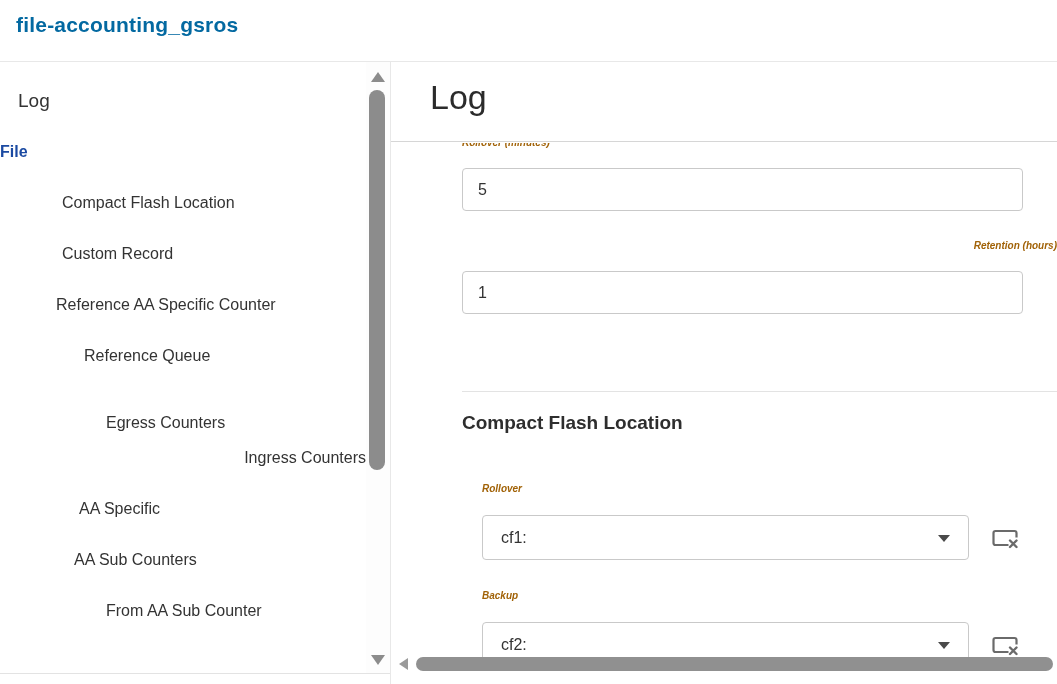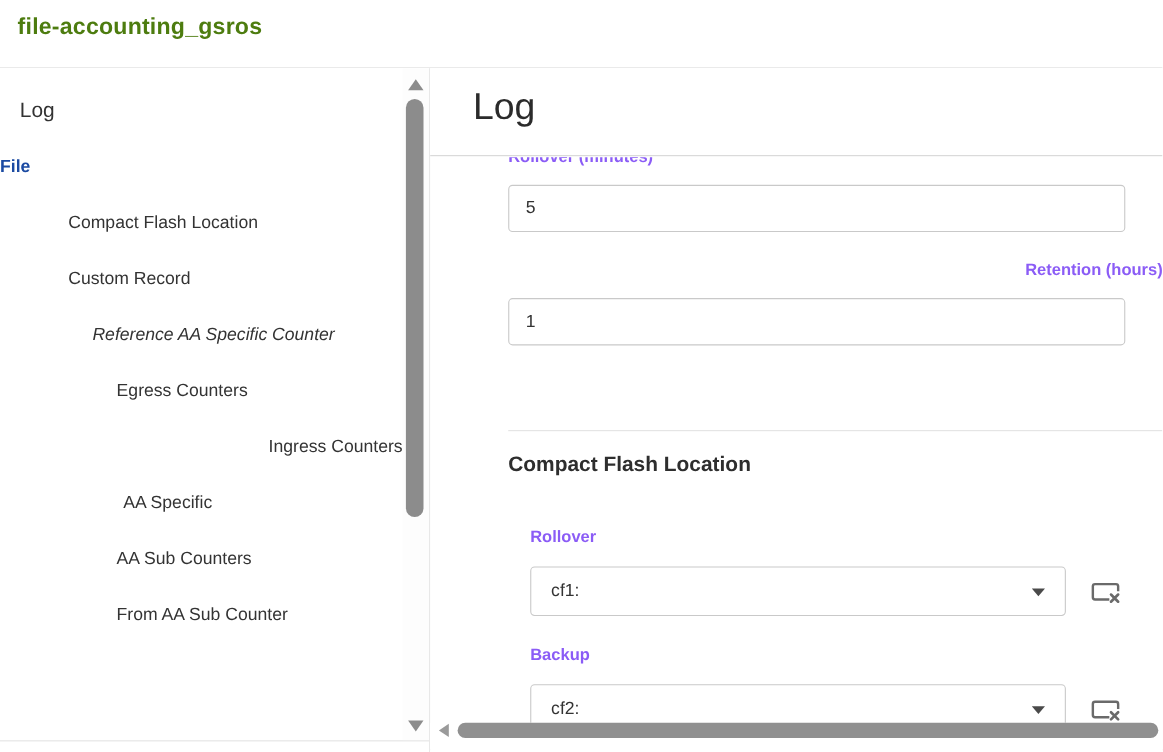--- a/index.html
+++ b/index.html
@@ -3,38 +3,38 @@
 <meta charset="utf-8">
 <style>
   * { margin:0; padding:0; box-sizing:border-box; }
   html,body { background:#fff; }
   .app {
     position:relative; width:1057px; height:684px; background:#fff; overflow:hidden;
     font-family:"Liberation Sans", sans-serif; color:#333;
   }
   
   .title-bar { position:absolute; left:0; top:0; width:1057px; height:62px; background:#fff; border-bottom:1px solid #e8e8e8; }
-  .title-bar h1 { padding:13px 0 0 16px; font-size:21px; font-weight:bold; color:#4d7c0f; letter-spacing:.2px; }
+  .title-bar h1 { padding:13px 0 0 16px; font-size:21px; font-weight:bold; color:#0369a1; letter-spacing:.2px; }
   
   .left-region { position:absolute; left:0; top:62px; width:390px; height:612px; background:#fff; border-bottom:1px solid #e3e3e3; overflow:hidden; }
   .tree { position:absolute; left:0; top:0; width:366px; height:100%; padding-top:13px; overflow:hidden; }
   .tree-item { height:51px; display:flex; align-items:center; font-size:16px; color:#333; cursor:pointer; white-space:nowrap; }
   .tree-item.root { font-size:19px; }
   .tree-item.selected { color:var(--accent,#1b4aa2); font-weight:bold; }
   
   .vscroll { position:absolute; right:0; top:0; width:24px; height:100%; background:#fdfdfd; }
   .vthumb { position:absolute; left:3px; top:28px; width:16px; height:380px; background:#8c8c8c; border-radius:8px; }
   .arr-up { position:absolute; left:5px; top:10px; width:0; height:0; border-left:7px solid transparent; border-right:7px solid transparent; border-bottom:10px solid #8c8c8c; }
   .arr-down { position:absolute; left:5px; bottom:8px; width:0; height:0; border-left:7px solid transparent; border-right:7px solid transparent; border-top:10px solid #8c8c8c; }
   
   .main { position:absolute; left:390px; top:62px; width:667px; height:622px; background:#fff; border-left:1px solid #e8e8e8; overflow:hidden; }
   .main-header { position:absolute; left:0; top:0; right:0; height:80px; border-bottom:1px solid #d6d6d6; background:#fff; }
   .main-header .page-heading { padding:16px 0 0 39px; font-size:34px; font-weight:300; color:#2b2b2b; }
   .main-body { position:absolute; left:0; top:81px; right:0; bottom:0; overflow:hidden; }
-  .field-label { margin-left:71px; font-size:15px; font-weight:bold; color:#8b5cf6; line-height:18px; }
+  .field-label { margin-left:71px; font-size:10px; font-weight:bold; color:#a16207; line-height:18px;font-style:italic; }
   .field-label.clipped { margin-top:-9px; }
   .text-input {
     display:block; margin-left:71px; margin-top:16px; width:561px; height:43px;
     border:1px solid #c9c9c9; border-radius:4px; font-family:"Liberation Sans",sans-serif;
     font-size:16px; color:#333; padding-left:15px; background:#fff; outline:none;
   }
   .content-divider { margin-left:71px; margin-top:77px; height:1px; width:calc(100% - 71px); background:#e3e3e3; }
   .section-heading { margin-left:71px; margin-top:19px; font-size:19px; font-weight:bold; color:#2e2e2e; line-height:23px; }
   .sub-label { margin-left:91px; }
   .lbl-primary { margin-top:46px; }
@@ -69,33 +69,36 @@
         </div>
         <div class="tree-item selected" style="">
           <span>File</span>
         </div>
         <div class="tree-item" style="padding-left: 62px;">
           <span>Compact Flash Location</span>
         </div>
         <div class="tree-item" style="padding-left: 62px;">
           <span>Custom Record</span>
         </div>
-        <div class="tree-item" style="padding-left: 84px; font-style: italic;">
+        <div class="tree-item" style="padding-left: 56px;">
           <span>Reference AA Specific Counter</span>
         </div>
-        <div class="tree-item" style="padding-left: 106px;">
+        <div class="tree-item" style="padding-left: 84px;">
+          <span>Reference Queue</span>
+        </div>
+        <div class="tree-item" style="padding-left: 106px; align-items: flex-end;">
           <span>Egress Counters</span>
         </div>
         <div class="tree-item" style="padding-left: 106px; justify-content: flex-end;">
           <span>Ingress Counters</span>
         </div>
-        <div class="tree-item" style="padding-left: 112px;">
+        <div class="tree-item" style="padding-left: 79px;">
           <span>AA Specific</span>
         </div>
-        <div class="tree-item" style="padding-left: 106px; align-items: center;">
+        <div class="tree-item" style="padding-left: 74px; align-items: center;">
           <span>AA Sub Counters</span>
         </div>
         <div class="tree-item" style="padding-left: 106px;">
           <span>From AA Sub Counter</span>
         </div>
       </div>
     <div class="vscroll">
       <div class="arr-up"></div>
       <div class="vthumb"></div>
       <div class="arr-down"></div>

